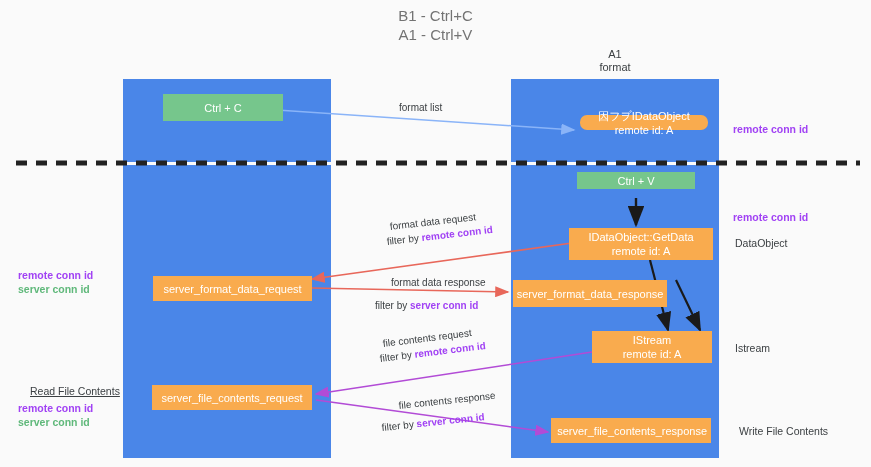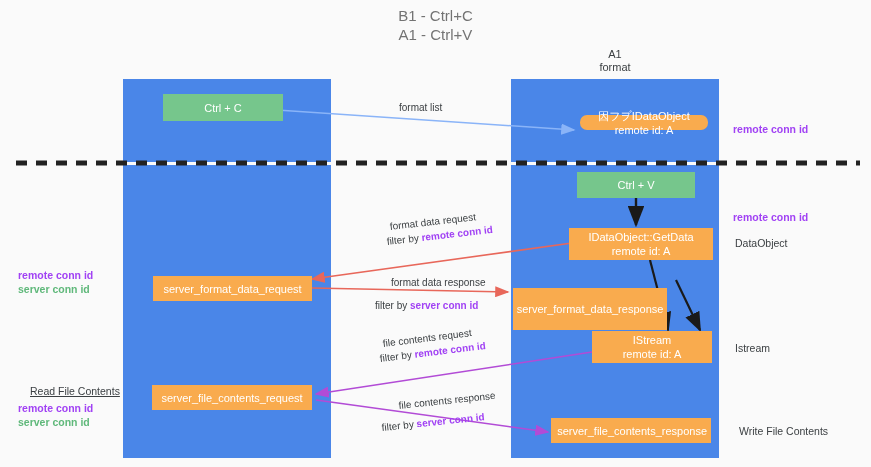--- a/index.html
+++ b/index.html
@@ -115,34 +115,34 @@
 
   <div class="abs node green" style="left:163px;top:94px;width:120px;height:27px;">
     <span>Ctrl + C</span>
   </div>
 
   <div class="abs node orange" style="left:580px;top:115px;width:128px;height:15px;border-radius:7px;">
     <span>因フヺIDataObject</span>
     <span>remote id: A</span>
   </div>
 
-  <div class="abs node green" style="left:577px;top:172px;width:118px;height:26px;">
+  <div class="abs node green" style="left:577px;top:172px;width:118px;height:17px;">
     <span>Ctrl + V</span>
   </div>
 
   <div class="abs node orange" style="left:569px;top:228px;width:144px;height:32px;">
     <span>IDataObject::GetData</span>
     <span>remote id: A</span>
   </div>
 
   <div class="abs node orange" style="left:153px;top:268px;width:159px;height:25px;margin-top:8px;">
     <span>server_format_data_request</span>
   </div>
 
-  <div class="abs node orange" style="left:513px;top:288px;width:154px;height:42px;">
+  <div class="abs node orange" style="left:513px;top:280px;width:154px;height:27px;">
     <span>server_format_data_response</span>
   </div>
 
   <div class="abs node orange" style="left:592px;top:331px;width:120px;height:32px;">
     <span>IStream</span>
     <span>remote id: A</span>
   </div>
 
   <div class="abs node orange" style="left:152px;top:385px;width:160px;height:25px;">
     <span>server_file_contents_request</span>

